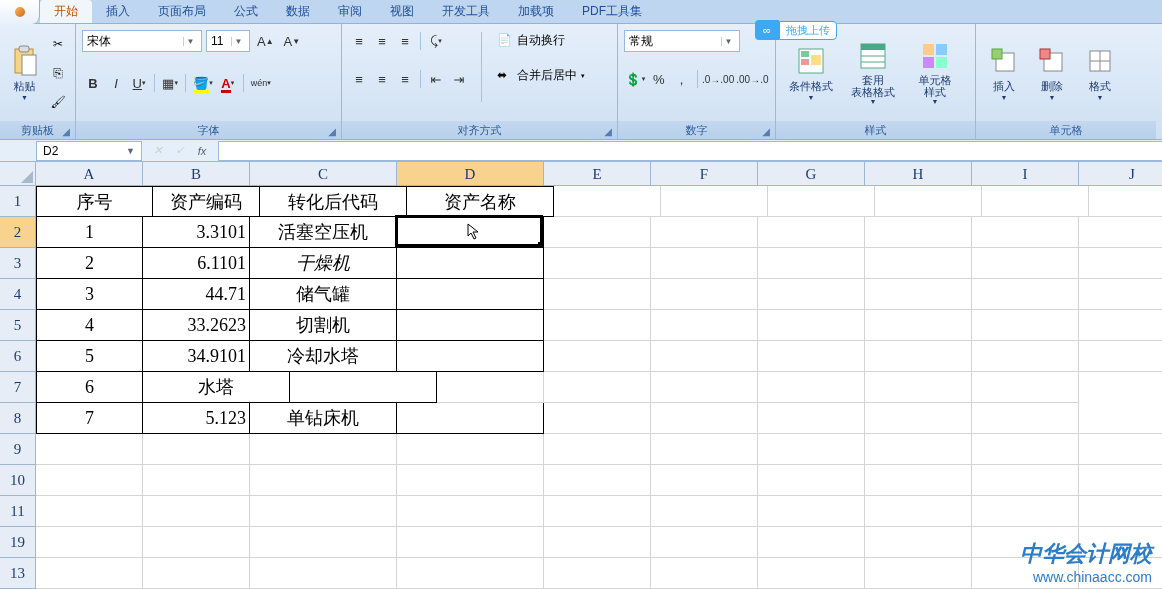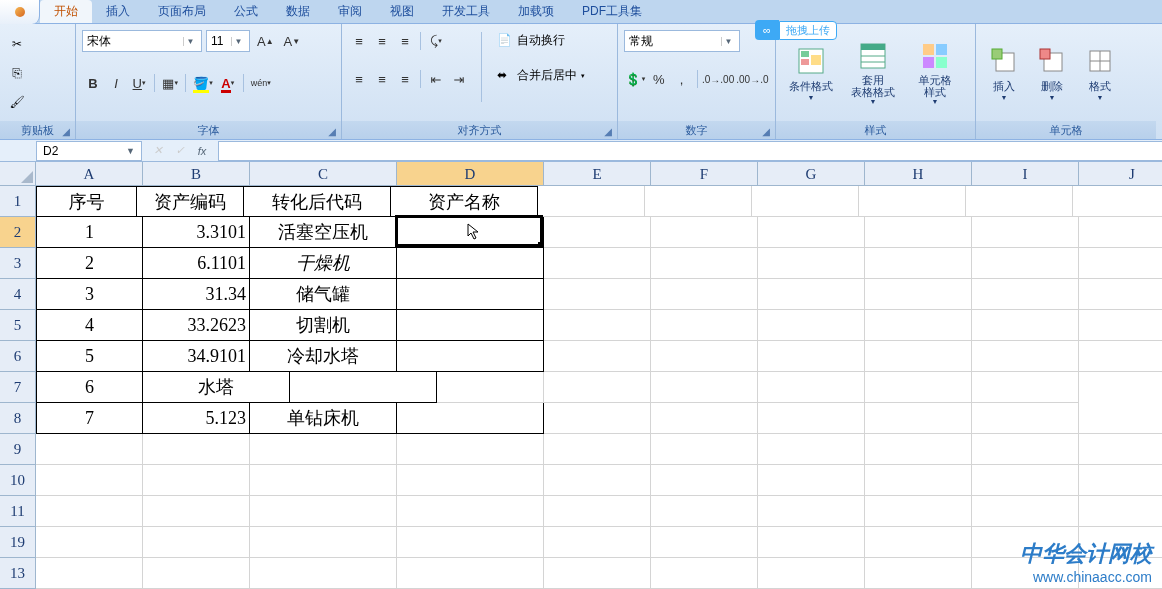--- a/index.html
+++ b/index.html
@@ -101,20 +101,31 @@
 
 <div class="upload-badge">
   <div class="badge-icon">∞</div>
   <div class="badge-text">拖拽上传</div>
 </div>
 
 <div class="ribbon">
 
   <div class="ribbon-group" style="width:76px">
     <div class="group-body">
+      <div class="big-btn">
+        <div class="big-btn-icon">
+            <svg width="28" height="32" viewBox="0 0 28 32">
+              <rect x="4" y="4" width="18" height="24" fill="#f4d58a" stroke="#b8923a"></rect>
+              <rect x="8" y="1" width="10" height="6" rx="2" fill="#ddd" stroke="#888"></rect>
+              <rect x="11" y="10" width="14" height="20" fill="#fff" stroke="#888"></rect>
+            </svg>
+          </div>
+        <span>粘贴</span>
+        <span style="font-size:7px">▼</span>
+      </div>
       <div class="small-btn-col">
         <div class="small-btn">✂</div>
         <div class="small-btn">⎘</div>
         <div class="small-btn">🖌</div>
       </div>
     </div>
     <div class="group-label"><span>剪贴板</span><span class="group-launcher">◢</span></div>
   </div>
 
   <div class="ribbon-group" style="width:266px">
@@ -338,21 +349,21 @@
       <div class="row-h">7</div>
       <div class="row-h">8</div>
       <div class="row-h">9</div>
       <div class="row-h">10</div>
       <div class="row-h">11</div>
       <div class="row-h">19</div>
       <div class="row-h">13</div>
     </div>
   <div class="cells" id="cells">
       <div class="cell-row">
-        <div class="cell ac bordered bleft btop" style="width: 101px;">序号</div>
+        <div class="cell ac bordered bleft btop" style="width: 117px;">序号</div>
         <div class="cell ac bordered btop" style="width: 107px;">资产编码</div>
         <div class="cell ac bordered btop" style="width: 147px;">转化后代码</div>
         <div class="cell ac bordered btop" style="width: 147px;">资产名称</div>
         <div class="cell" style="width: 107px;"></div>
         <div class="cell" style="width: 107px;"></div>
         <div class="cell" style="width: 107px;"></div>
         <div class="cell" style="width: 107px;"></div>
         <div class="cell" style="width: 107px;"></div>
         <div class="cell" style="width: 107px;"></div>
       </div>
@@ -375,21 +386,21 @@
         <div class="cell bordered" style="width: 147px;"></div>
         <div class="cell" style="width: 107px;"></div>
         <div class="cell" style="width: 107px;"></div>
         <div class="cell" style="width: 107px;"></div>
         <div class="cell" style="width: 107px;"></div>
         <div class="cell" style="width: 107px;"></div>
         <div class="cell" style="width: 107px;"></div>
       </div>
       <div class="cell-row">
         <div class="cell bordered bleft ac" style="width: 107px;">3</div>
-        <div class="cell bordered ar" style="width: 107px;">31.34</div>
+        <div class="cell bordered ar" style="width: 107px;">44.71</div>
         <div class="cell bordered ac" style="width: 147px;">储气罐</div>
         <div class="cell bordered" style="width: 147px;"></div>
         <div class="cell" style="width: 107px;"></div>
         <div class="cell" style="width: 107px;"></div>
         <div class="cell" style="width: 107px;"></div>
         <div class="cell" style="width: 107px;"></div>
         <div class="cell" style="width: 107px;"></div>
         <div class="cell" style="width: 107px;"></div>
       </div>
       <div class="cell-row">

